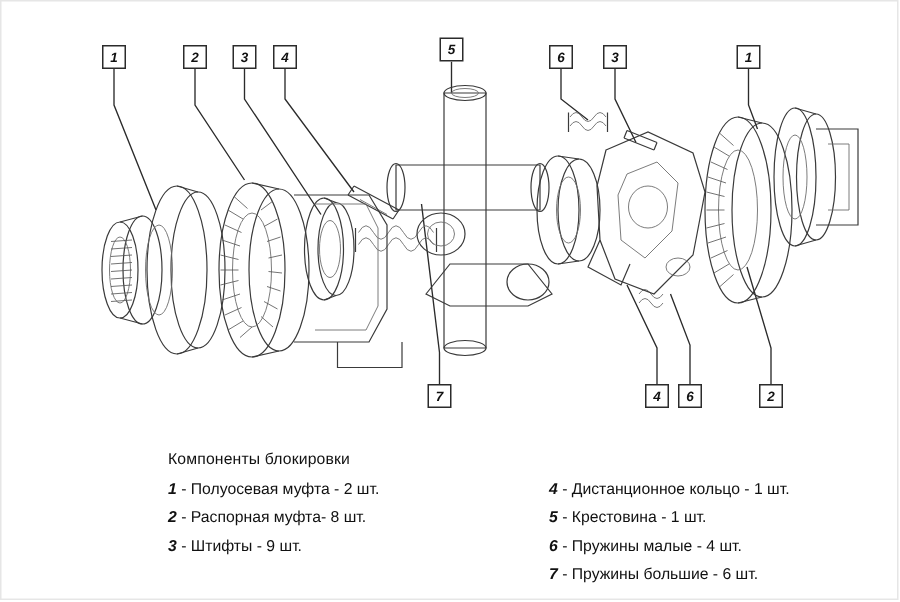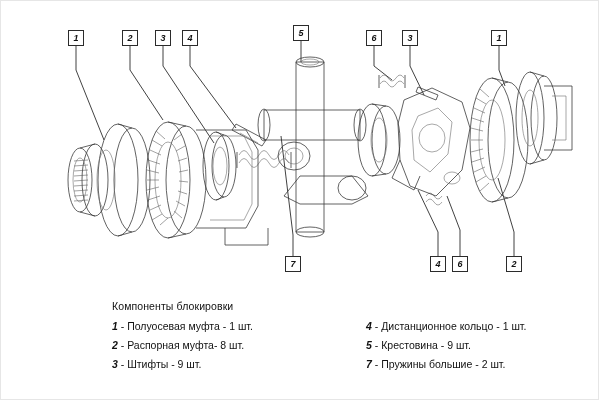--- a/index.html
+++ b/index.html
@@ -245,44 +245,48 @@
   </div>
 
   <div class="legend">
     <div class="legend-inner">
       <div class="legend-title">Компоненты блокировки</div>
       <div class="legend-cols">
 
         <div class="legend-col">
           <div class="legend-row">
             <span class="legend-num">1</span>
-            <span>- Полуосевая муфта - 1 шт.</span>
+            <span>- Полуосевая муфта - 2 шт.</span>
           </div>
           <div class="legend-row">
             <span class="legend-num">2</span>
             <span>- Распорная муфта- 8 шт.</span>
           </div>
           <div class="legend-row">
             <span class="legend-num">3</span>
             <span>- Штифты - 9 шт.</span>
           </div>
         </div>
 
         <div class="legend-col">
           <div class="legend-row">
             <span class="legend-num">4</span>
             <span>- Дистанционное кольцо - 1 шт.</span>
           </div>
           <div class="legend-row">
             <span class="legend-num">5</span>
-            <span>- Крестовина - 9 шт.</span>
+            <span>- Крестовина - 1 шт.</span>
+          </div>
+          <div class="legend-row">
+            <span class="legend-num">6</span>
+            <span>- Пружины малые - 4 шт.</span>
           </div>
           <div class="legend-row">
             <span class="legend-num">7</span>
-            <span>- Пружины большие - 2 шт.</span>
+            <span>- Пружины большие - 6 шт.</span>
           </div>
         </div>
 
       </div>
     </div>
   </div>
 
 </div>
 
 </body></html>

